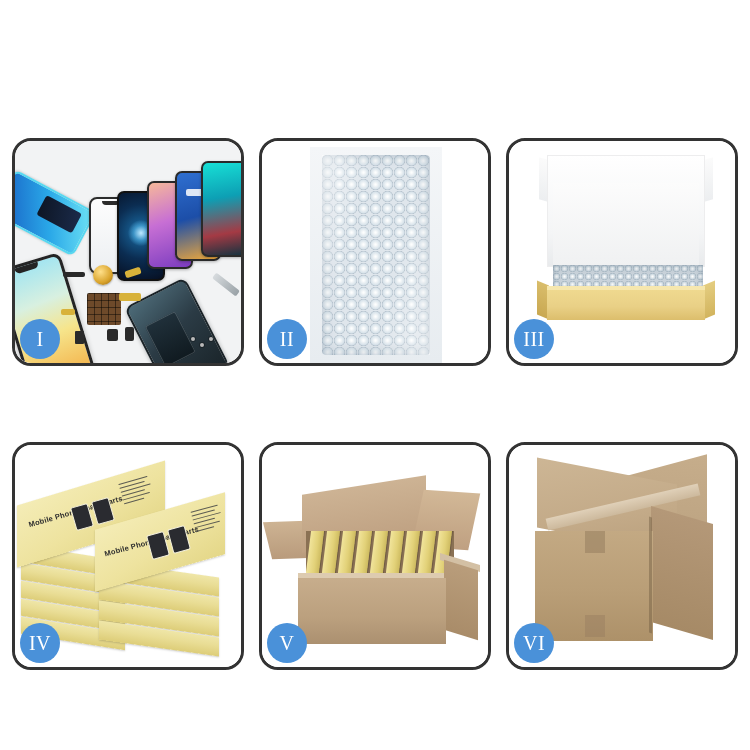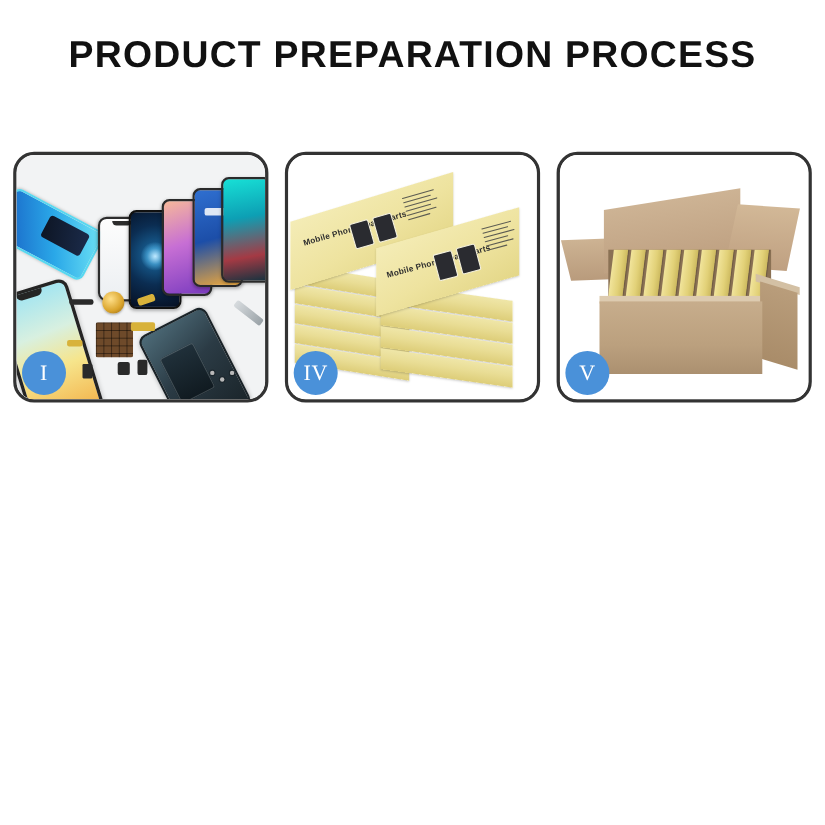--- a/index.html
+++ b/index.html
@@ -367,21 +367,20 @@
   }
   .c6-edge {
     position:absolute; left:140px; top:72px; width:3px; height:116px;
     background: rgba(110,90,65,.45); transform: skewY(16deg);
   }
 </style>
 </head>
 <body>
 
 <div class="header">
-  <div class="title">PRODUCT PREPARATION PROCESS</div>
 </div>
 
 <div class="grid">
 
   <div class="panel">
     <div class="scene p1">
       <div class="phone ph-a"></div>
       <div class="phone ph-glass"></div>
       <div class="phone ph-b"></div>
       <div class="phone ph-c"></div>
@@ -399,21 +398,43 @@
       <div class="flex" style="left:104px; top:152px; width:22px; height:8px;"></div>
       <div class="flex" style="left:46px; top:168px; width:14px; height:6px;"></div>
       <div class="screw" style="left:176px; top:196px;"></div>
       <div class="screw" style="left:185px; top:202px;"></div>
       <div class="screw" style="left:194px; top:196px;"></div>
       <div class="tweezer"></div>
     </div>
     <div class="badge">I</div>
   </div>
 
-
+  <div class="panel">
+    <div class="scene p2">
+      <div class="bw-sheet"></div>
+      <div class="bw-inner"></div>
+      <div class="bw-gloss"></div>
+    </div>
+    <div class="badge">II</div>
+  </div>
+
+  <div class="panel">
+    <div class="scene p3">
+      <div class="b3-lid-l"></div>
+      <div class="b3-lid-r"></div>
+      <div class="b3-lid"></div>
+      <div class="b3-foam"></div>
+      <div class="b3-bubbles"></div>
+      <div class="b3-left"></div>
+      <div class="b3-right"></div>
+      <div class="b3-top-edge"></div>
+      <div class="b3-front"></div>
+    </div>
+    <div class="badge">III</div>
+  </div>
 
   <div class="panel">
     <div class="scene p4">
       <div class="stack">
 
         <div class="kbox" style="left:6px; top:108px; width:104px; height:17px; transform:skewY(9deg);"></div>
         <div class="kbox" style="left:6px; top:126px; width:104px; height:17px; transform:skewY(9deg);"></div>
         <div class="kbox" style="left:6px; top:144px; width:104px; height:17px; transform:skewY(9deg);"></div>
         <div class="kbox" style="left:6px; top:162px; width:104px; height:17px; transform:skewY(9deg);"></div>
         <div class="kbox" style="left:6px; top:180px; width:104px; height:17px; transform:skewY(9deg);"></div>
@@ -473,14 +494,27 @@
         </div>
       </div>
       <div class="c5-rim2"></div>
       <div class="c5-rim"></div>
       <div class="c5-side"></div>
       <div class="c5-front"></div>
     </div>
     <div class="badge">V</div>
   </div>
 
+  <div class="panel">
+    <div class="scene p6">
+      <div class="c6-top2"></div>
+      <div class="c6-top"></div>
+      <div class="c6-tape"></div>
+      <div class="c6-side"></div>
+      <div class="c6-front"></div>
+      <div class="c6-edge"></div>
+      <div class="c6-tab1"></div>
+      <div class="c6-tab2"></div>
+    </div>
+    <div class="badge">VI</div>
+  </div>
 
 </div>
 
 </body></html>

